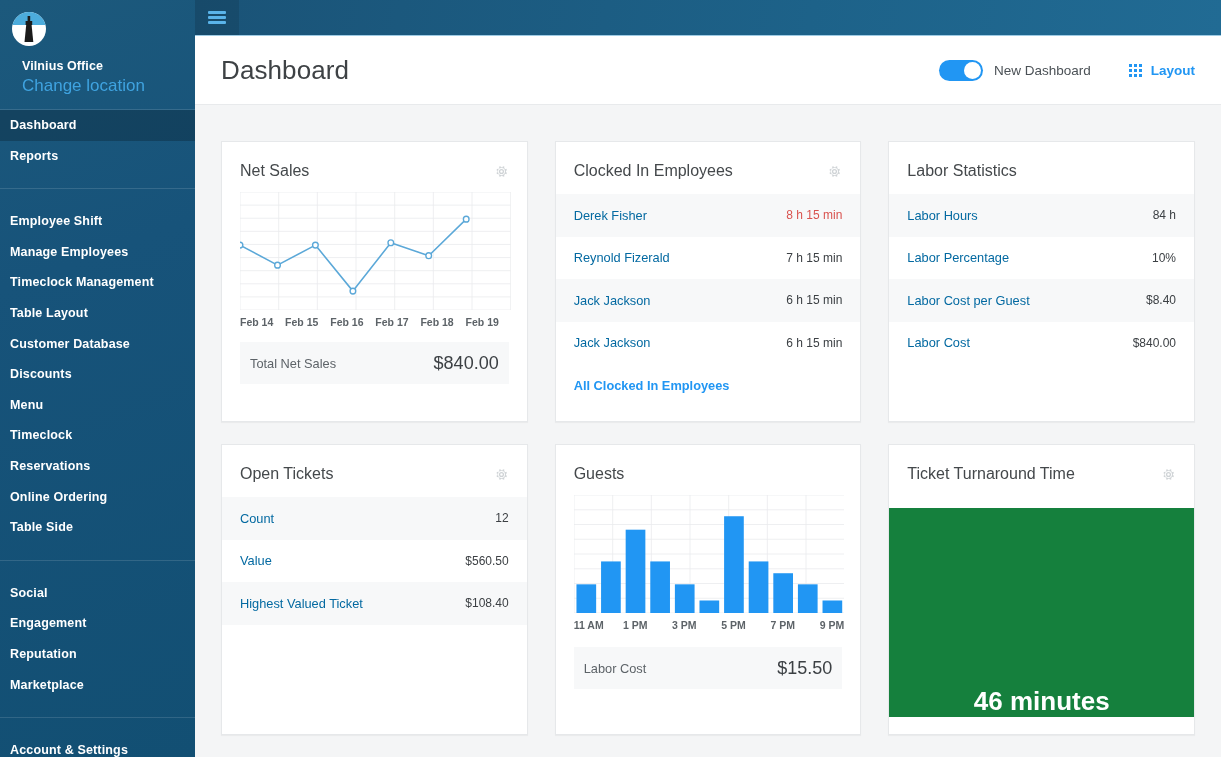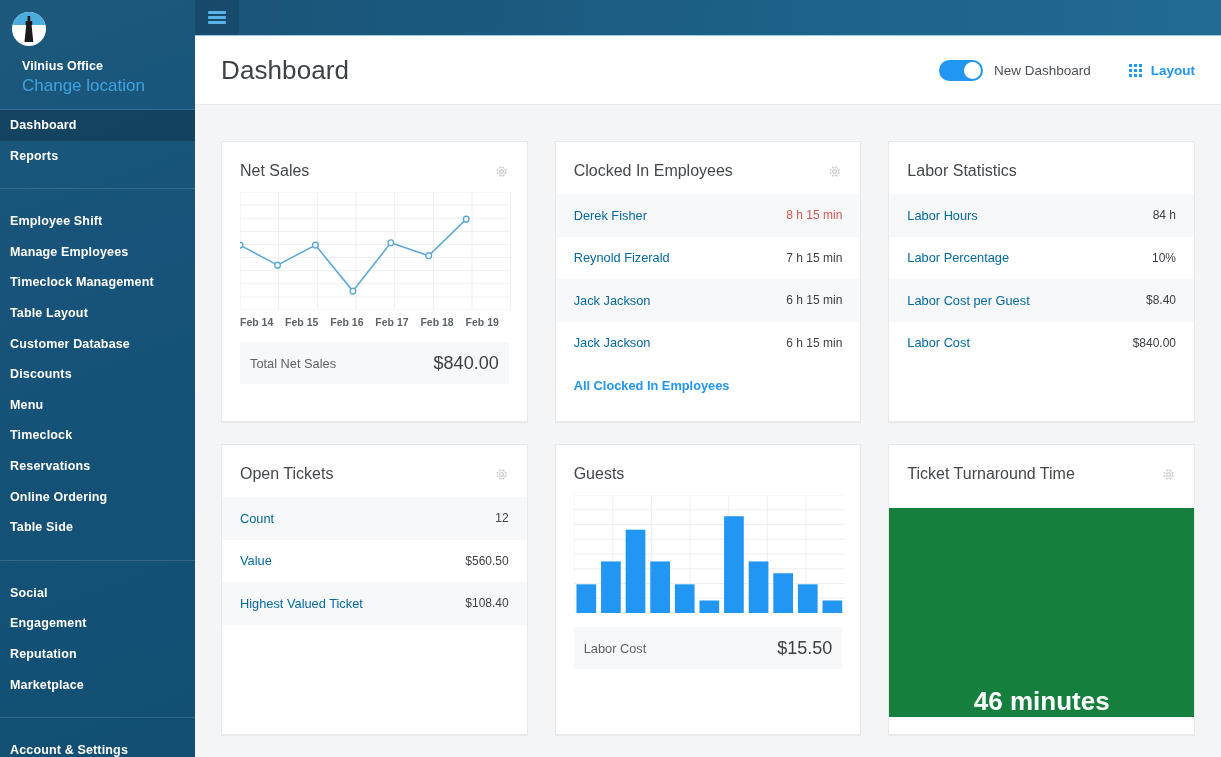--- a/index.html
+++ b/index.html
@@ -410,20 +410,28 @@
                   <rect x="78.35" y="66.43" width="20.22" height="51.57" fill="#2196f3"></rect>
                   <rect x="103.62" y="89.33" width="20.22" height="28.67" fill="#2196f3"></rect>
                   <rect x="128.89" y="105.49" width="20.22" height="12.51" fill="#2196f3"></rect>
                   <rect x="154.16" y="21.24" width="20.22" height="96.76" fill="#2196f3"></rect>
                   <rect x="179.44" y="66.43" width="20.22" height="51.57" fill="#2196f3"></rect>
                   <rect x="204.71" y="78.23" width="20.22" height="39.77" fill="#2196f3"></rect>
                   <rect x="229.98" y="89.33" width="20.22" height="28.67" fill="#2196f3"></rect>
                   <rect x="255.25" y="105.49" width="20.22" height="12.51" fill="#2196f3"></rect>
                 </svg>
             </div>
+            <div class="xaxis bar-x" id="bar-xaxis" style="position: relative; height: 14px;">
+                <span style="position: absolute; left: 0%;">11 AM</span>
+                <span style="position: absolute; left: 18.1818%;">1 PM</span>
+                <span style="position: absolute; left: 36.3636%;">3 PM</span>
+                <span style="position: absolute; left: 54.5455%;">5 PM</span>
+                <span style="position: absolute; left: 72.7273%;">7 PM</span>
+                <span style="position: absolute; left: 90.9091%;">9 PM</span>
+              </div>
           </div>
           <div class="total-bar">
             <span class="k">Labor Cost</span>
             <span class="v">$15.50</span>
           </div>
         </section>
 
         <section class="card h290">
           <div class="card-h">
             <span class="card-title">Ticket Turnaround Time</span>

